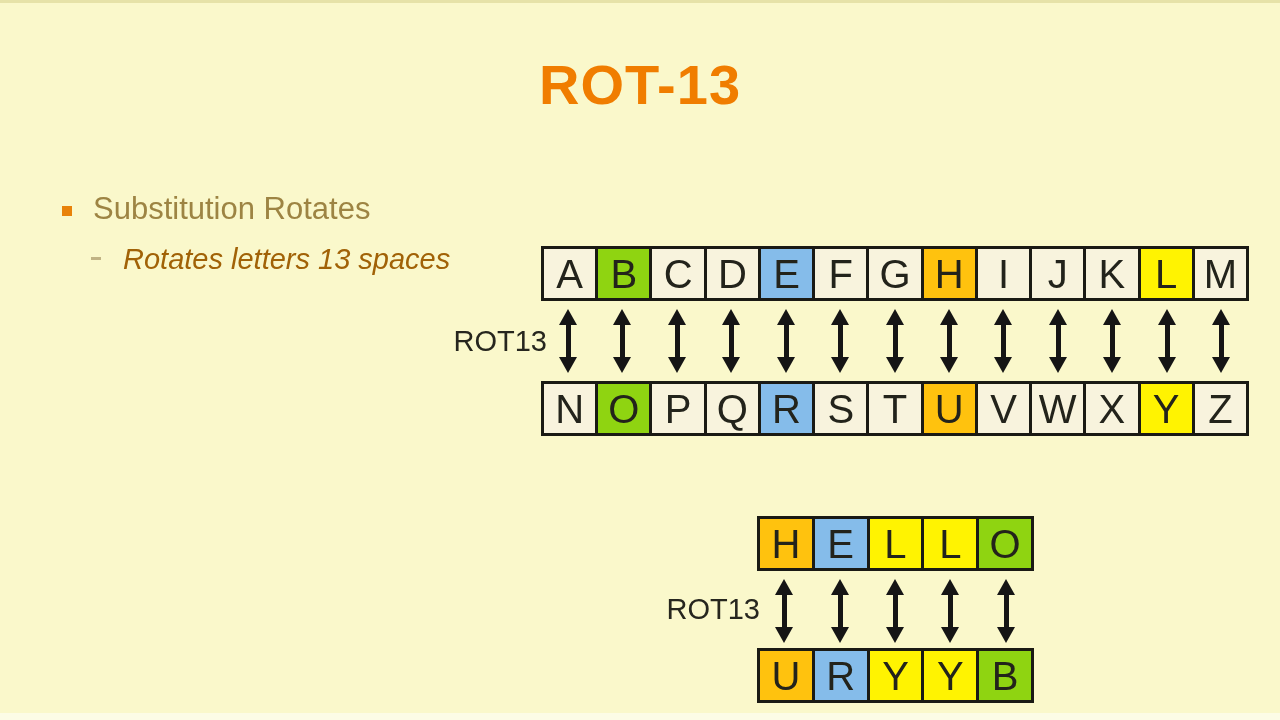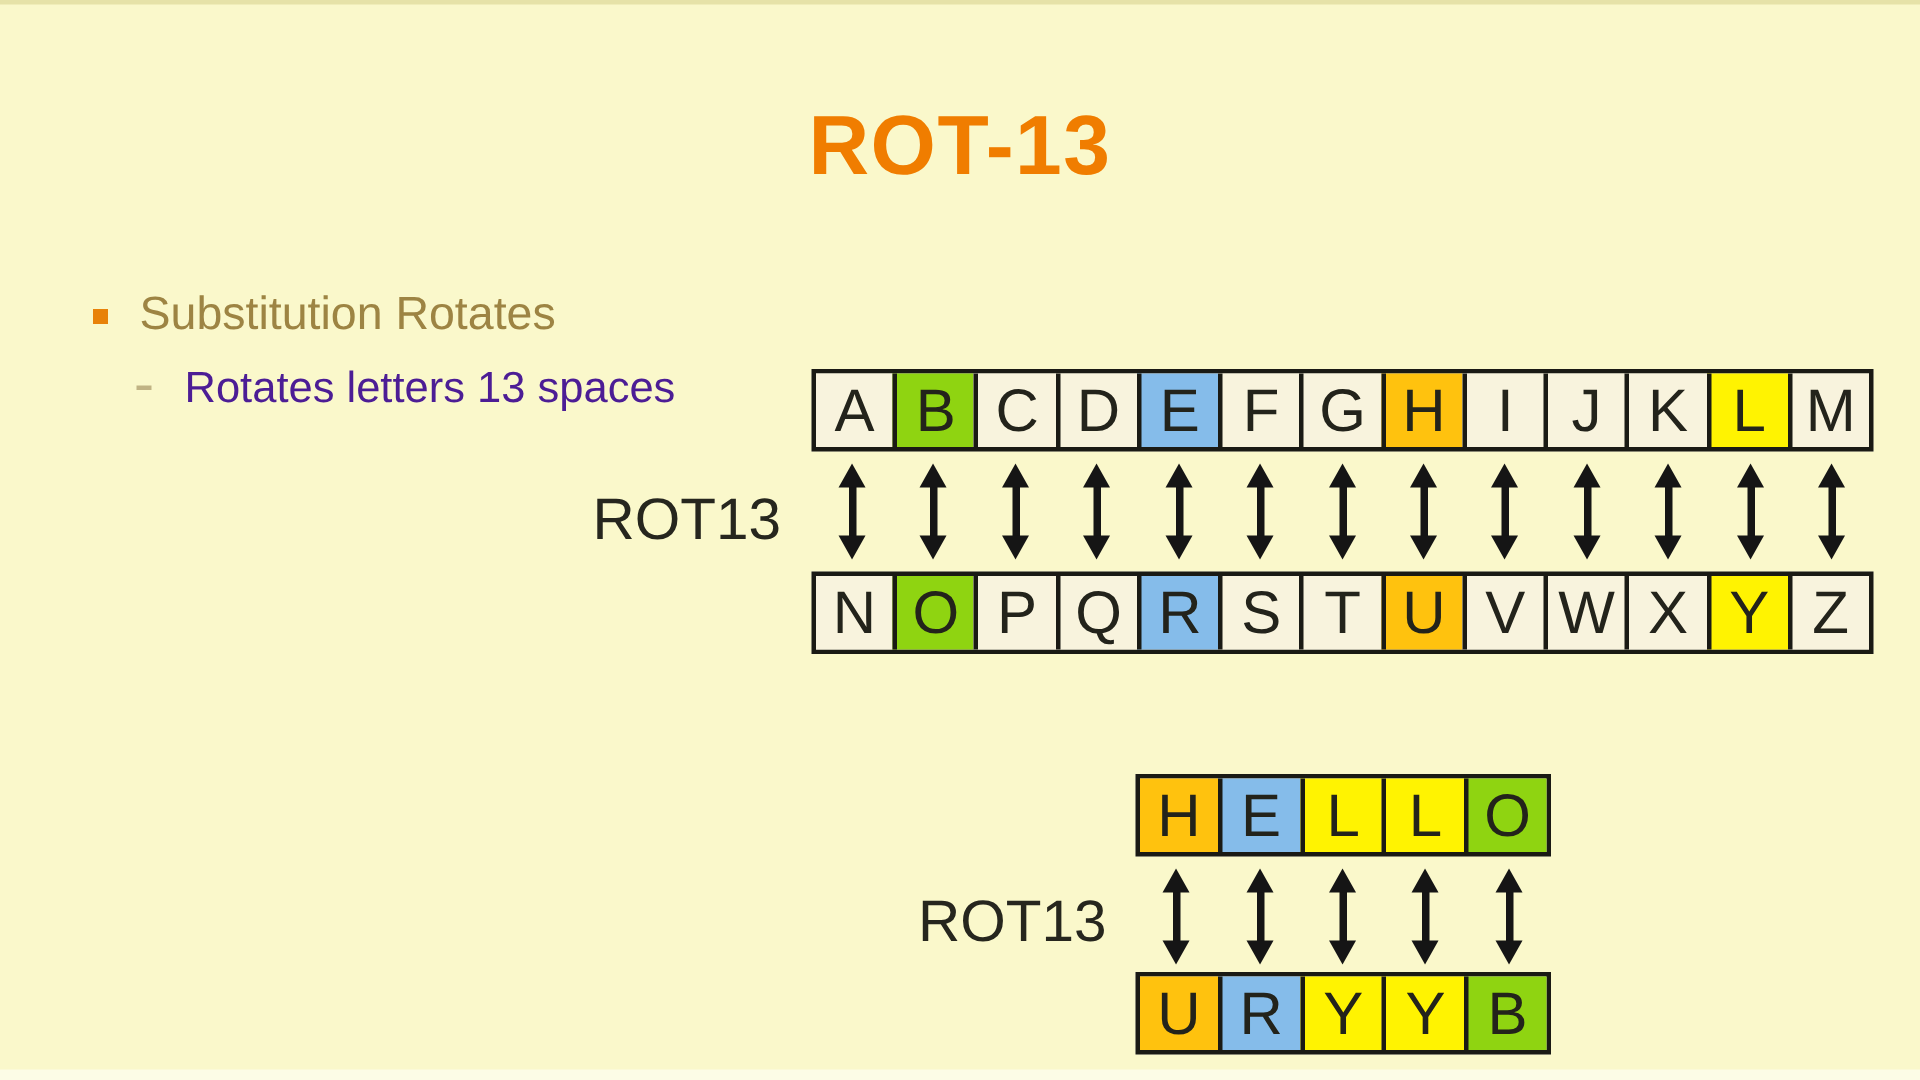--- a/index.html
+++ b/index.html
@@ -12,45 +12,45 @@
   }
   .top-strip {
     position: absolute; top: 0; left: 0; width: 1280px; height: 3px;
     background: #E6E2A8;
   }
   .bottom-strip {
     position: absolute; bottom: 0; left: 0; width: 1280px; height: 7px;
     background: #FCFCE6;
   }
   .slide-title {
-    position: absolute; top: 64px; left: 0; width: 1280px;
+    position: absolute; top: 52px; left: 0; width: 1280px;
     text-align: center;
     font-size: 56px; font-weight: bold; letter-spacing: 1px;
     color: #F07D00;
   }
   .bullet-marker {
     position: absolute; left: 62px; top: 206px;
     width: 10px; height: 10px; background: #E8820A;
   }
   .bullet-text {
     position: absolute; left: 93px; top: 191px;
     font-size: 31px; color: #9D8443;
   }
   .dash-marker {
     position: absolute; left: 91px; top: 257px;
     width: 10px; height: 3px; background: #C0B384;
   }
   .sub-bullet-text {
     position: absolute; left: 123px; top: 243px;
-    font-size: 29px; color: #4c1d95;
+    font-size: 29px; color: #a16207; font-style: italic;
   }
   .rot-label {
     position: absolute;
-    font-size: 39px; color: #26261E;
-    text-align: left;
+    font-size: 29px; color: #26261E;
+    text-align: right;
   }
   .rot-label-1 { left: 395px; top: 325px; width: 152px; }
   .rot-label-2 { left: 612px; top: 593px; width: 148px; }
 
   .boxrow {
     position: absolute;
     display: flex;
     border: 3px solid #1A1A14;
     background: #F8F3DD;
   }

